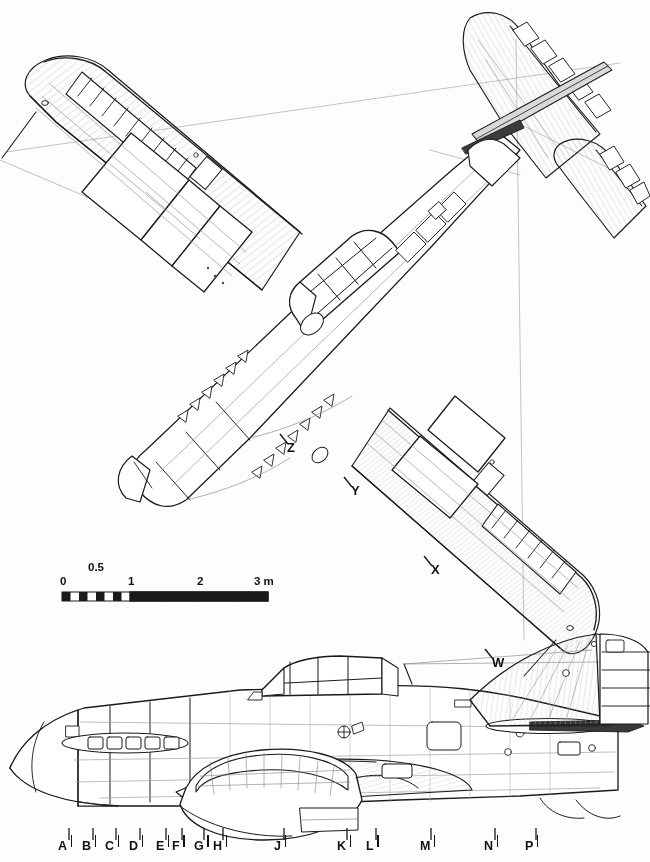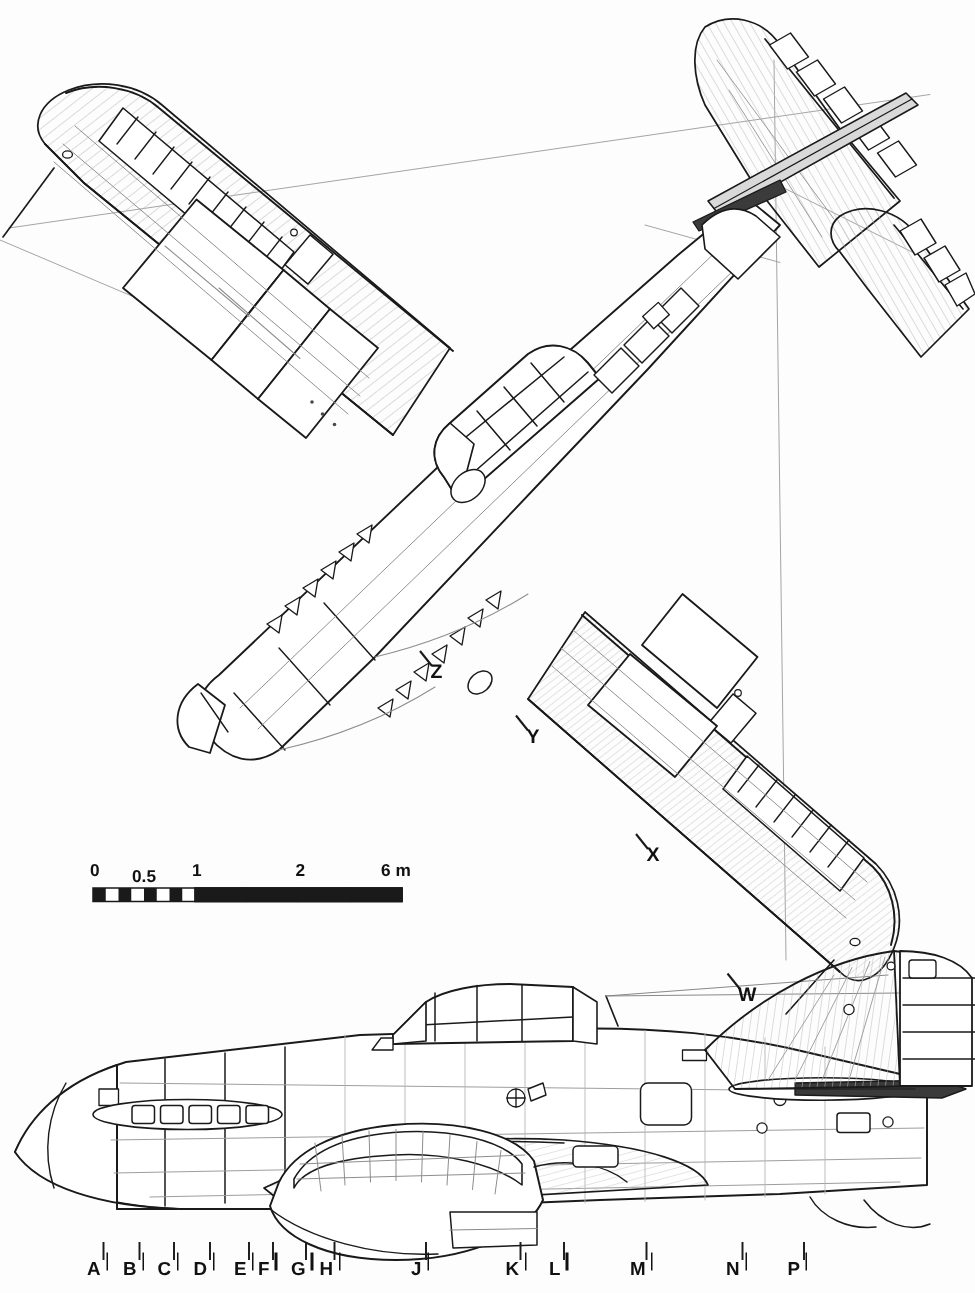--- a/index.html
+++ b/index.html
@@ -477,24 +477,24 @@
       <line x1="284" y1="828" x2="284" y2="840"></line>
       <line x1="347" y1="828" x2="347" y2="840"></line>
       <line x1="376" y1="828" x2="376" y2="840"></line>
       <line x1="431" y1="828" x2="431" y2="840"></line>
       <line x1="495" y1="828" x2="495" y2="840"></line>
       <line x1="536" y1="828" x2="536" y2="840"></line>
     </g>
   </svg>
 
   <div class="scale-num" style="left:60px;top:575px;">0</div>
-  <div class="scale-num" style="left:88px;top:579px;">0.5</div>
+  <div class="scale-num" style="left:88px;top:561px;">0.5</div>
   <div class="scale-num" style="left:128px;top:575px;">1</div>
   <div class="scale-num" style="left:197px;top:575px;">2</div>
-  <div class="scale-num" style="left:254px;top:575px;">6 m</div>
+  <div class="scale-num" style="left:254px;top:575px;">3 m</div>
 
   <div class="station-label" style="left:287px;top:440px;">Z</div>
   <div class="station-label" style="left:351px;top:483px;">Y</div>
   <div class="station-label" style="left:431px;top:562px;">X</div>
   <div class="station-label" style="left:492px;top:655px;">W</div>
 
   <div class="frame-label" style="left:58px;top:839px;">A</div>
   <div class="frame-label" style="left:82px;top:839px;">B</div>
   <div class="frame-label" style="left:105px;top:839px;">C</div>
   <div class="frame-label" style="left:129px;top:839px;">D</div>

